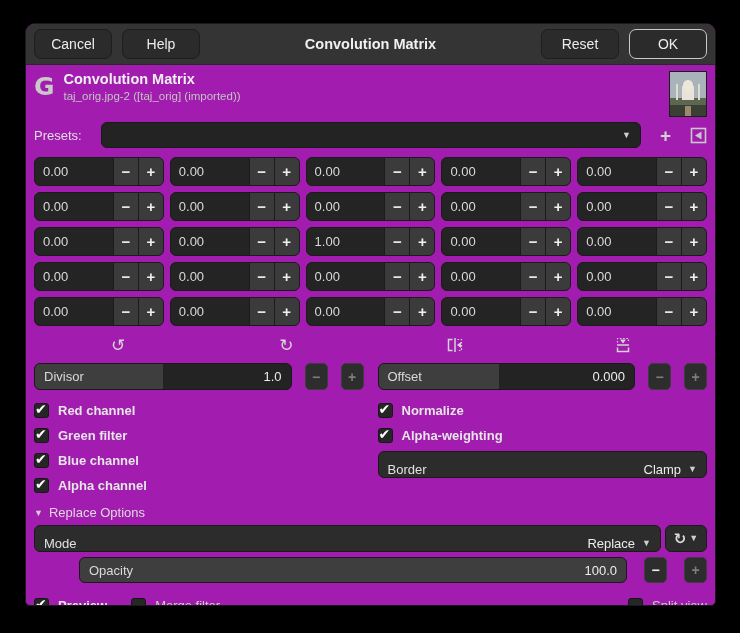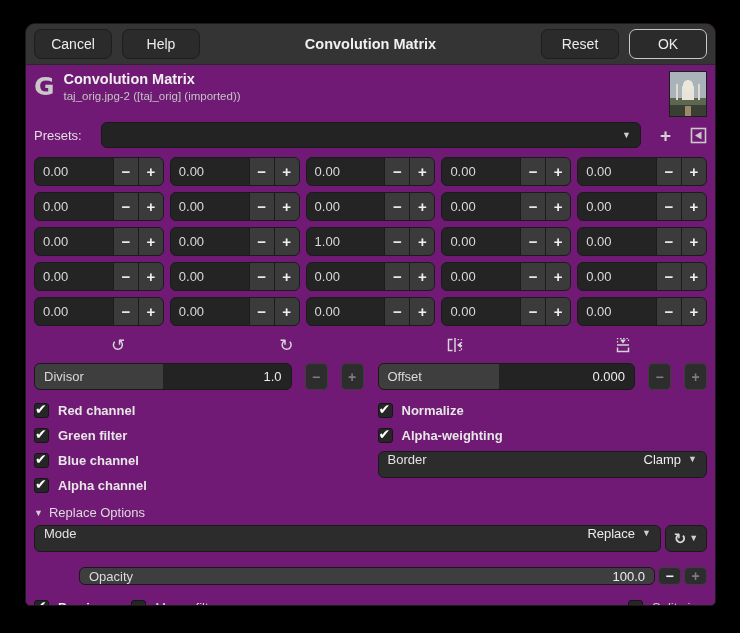--- a/index.html
+++ b/index.html
@@ -2,21 +2,21 @@
 <html><head>
 <meta charset="utf-8">
 <style>
   html,body{margin:0;padding:0;}
   body{
     width:740px;height:633px;background:#000;position:relative;
     font-family:"Liberation Sans", sans-serif; -webkit-font-smoothing:antialiased;
   }
   .window{
     position:absolute;left:25px;top:23px;width:691px;height:583px;
-    background:#701a75;border:1px solid #1a1a1a;border-radius:10px 10px 5px 5px;
+    background:#a21caf;border:1px solid #1a1a1a;border-radius:10px 10px 5px 5px;
     overflow:hidden;color:#e2e2e2;font-size:13px;box-sizing:border-box;
   }
   
   .titlebar{height:41px;display:flex;align-items:center;gap:10px;padding:0 8px;
     background:#343434;border-bottom:1px solid #282828;box-sizing:border-box;}
   .tb-btn{background:#2b2b2b;border:1px solid #1e1e1e;border-radius:7px;color:#ececec;
     font-size:14px;padding:6px 14px;min-width:48px;text-align:center;cursor:default;}
   .tb-btn.ok{border-color:#c9c9c9;}
   .tb-title{flex:1;text-align:center;font-weight:bold;font-size:14.5px;color:#f0f0f0;}
   
@@ -62,31 +62,31 @@
   
   .checks-row{display:grid;grid-template-columns:1fr 1fr;column-gap:14px;margin-top:2px;}
   .check-item{display:flex;gap:9px;align-items:center;height:25px;}
   .check-item .cb-label{font-weight:bold;color:#e6e6e6;}
   .check-item.plain .cb-label{font-weight:normal;color:#cccccc;}
   .cb{width:15px;height:15px;background:#262626;border:1px solid #161616;border-radius:3px;
     position:relative;flex:none;box-sizing:border-box;}
   .cb.checked::after{content:"✔";position:absolute;left:0px;top:-3px;font-size:14px;
     color:#ffffff;font-family:"DejaVu Sans", sans-serif;}
   .select{height:27px;background:#2c2c2c;border:1px solid #1a1a1a;border-radius:6px;
-    display:flex;align-items:flex-start;padding:0 9px;margin-top:3px;box-sizing:border-box;}
+    display:flex;align-items:flex-end;padding:0 9px;margin-top:3px;box-sizing:border-box;}
   .select .sel-val{margin-left:auto;display:flex;align-items:center;gap:7px;color:#ececec;}
   
   .expander{display:flex;align-items:center;gap:6px;margin:7px 0 5px;color:#dcdcdc;}
   .exp-tri{font-size:9px;color:#cfcfcf;}
-  .mode-row{display:flex;gap:4px;align-items:stretch;height:27px;margin-bottom:15px;}
+  .mode-row{display:flex;gap:4px;align-items:stretch;height:27px;margin-bottom:5px;}
   .mode-select{flex:1;margin-top:0;}
   .mode-reset{width:42px;border-radius:6px;background:#2c2c2c;border:1px solid #1a1a1a;
     display:flex;align-items:center;justify-content:center;gap:3px;box-sizing:border-box;}
   .mode-reset .rot{font-size:15px;color:#d8d8d8;font-family:"DejaVu Sans", sans-serif;font-weight:bold;}
-  .opacity-row{display:flex;gap:3px;height:18px;margin-left:8px;padding-left:37px;}
+  .opacity-row{display:flex;gap:17px;height:26px;margin-left:8px;padding-left:37px;}
   
   .footer{display:flex;align-items:center;gap:24px;margin-top:10px;}
   .footer .right{margin-left:auto;}
 </style>
 </head>
 <body>
 
 <div class="window">
 
   <div class="titlebar">

